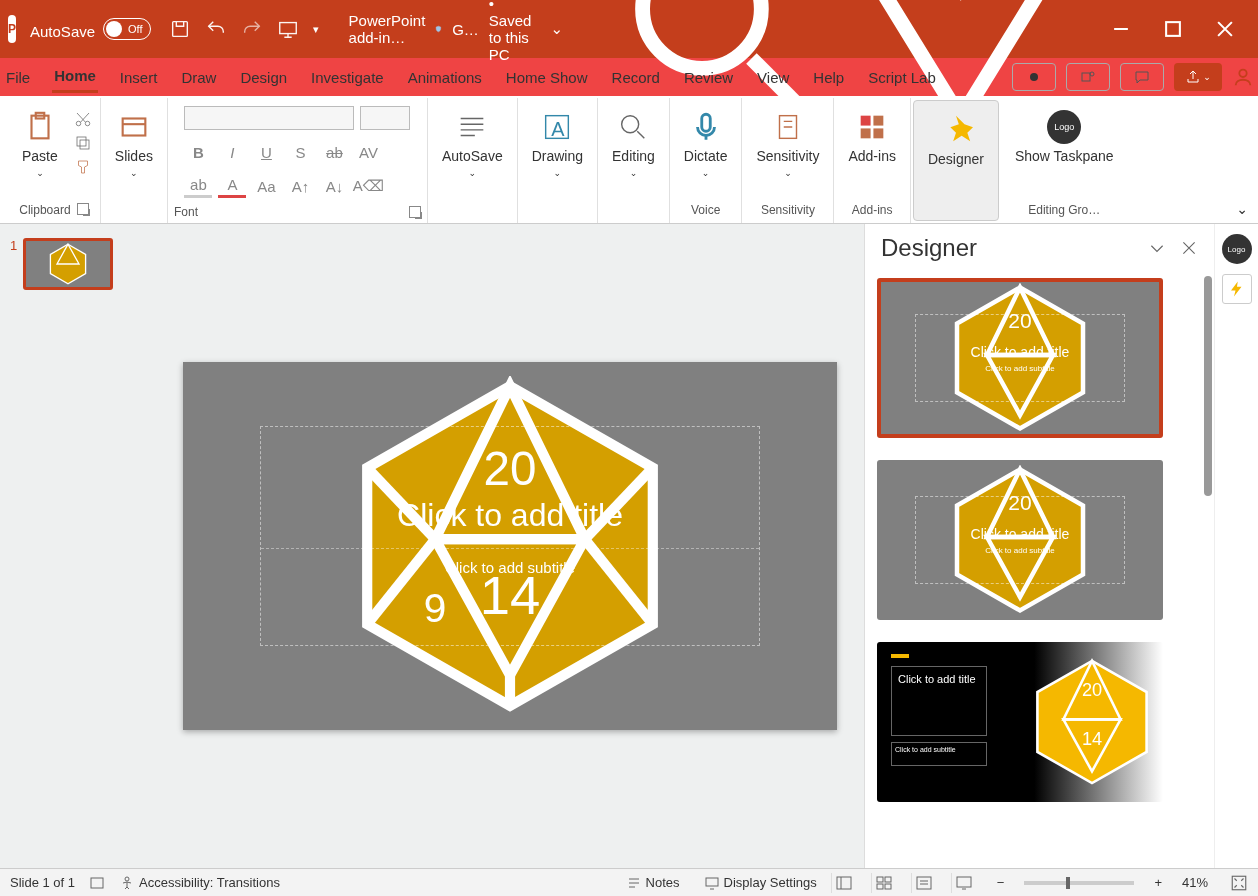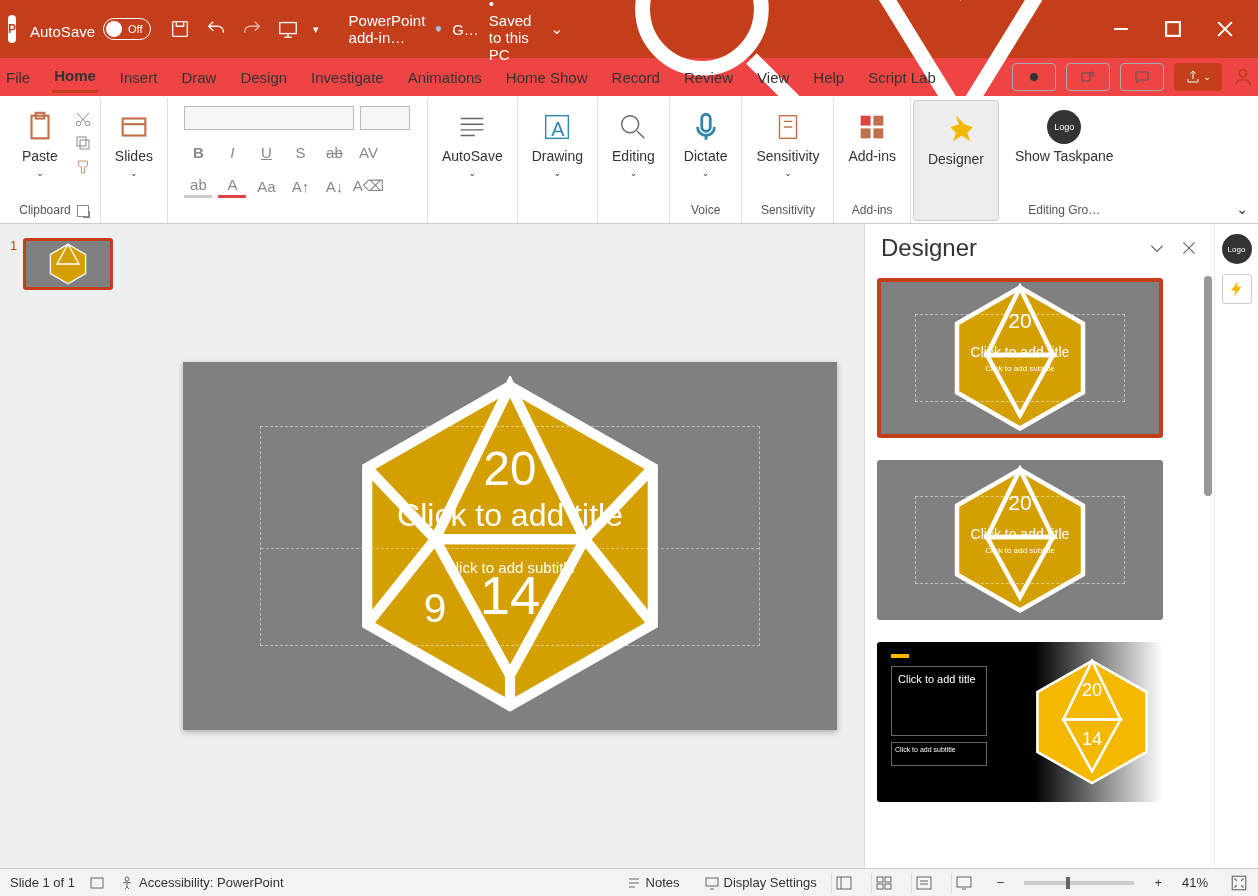--- a/index.html
+++ b/index.html
@@ -221,21 +221,21 @@
           </svg>
         <svg width="22" height="18" viewBox="0 0 24 24" stroke="#666" fill="none">
             <rect x="8" y="8" width="12" height="12"></rect>
             <rect x="4" y="4" width="12" height="12"></rect>
           </svg>
         <svg width="22" height="18" viewBox="0 0 24 24" stroke="#c0704a" fill="none">
             <path d="M6 4h12v6l-4 2v8H10v-8l-4-2z"></path>
           </svg>
       </div>
     </div>
-    <div class="label" style="display:flex;align-items:flex-end">
+    <div class="label" style="display:flex;align-items:flex-start">
         <span>Clipboard</span>
         <span class="dlaunch"></span>
       </div>
   </div>
 
   <div class="group">
     <div class="body">
       <div class="bigbtn">
         <svg class="ic" viewBox="0 0 24 24" stroke="#c0704a" fill="none" stroke-width="1.5">
             <rect x="4" y="6" width="16" height="12"></rect>
@@ -272,20 +272,24 @@
       </div>
       <div class="row">
         <div class="ctl" style="border-bottom:3px solid #ccc">ab</div>
         <div class="ctl" style="border-bottom:3px solid #d44">A</div>
         <div class="ctl">Aa</div>
         <div class="ctl">A↑</div>
         <div class="ctl">A↓</div>
         <div class="ctl">A⌫</div>
       </div>
     </div>
+    <div class="label" style="display:flex;align-items:center;justify-content:center;width:100%">
+        <span>Font</span>
+        <span class="dlaunch" style="margin-left:auto"></span>
+      </div>
   </div>
 
   <div class="group">
     <div class="body">
         <div class="bigbtn">
       <svg class="ic" viewBox="0 0 24 24" stroke="#666" fill="none">
             <path d="M4 6h16M4 10h16M4 14h16M4 18h10"></path>
           </svg>
       <span>AutoSave</span>
           <span class="drop">⌄</span>
@@ -507,21 +511,21 @@
 <div class="status">
   <span>Slide 1 of 1</span>
   <svg width="16" height="16" viewBox="0 0 16 16" stroke="#666" fill="none">
       <rect x="2" y="3" width="12" height="10"></rect>
     </svg>
   <span style="display:flex;align-items:center;gap:4px">
     <svg width="16" height="16" viewBox="0 0 16 16" stroke="#666" fill="none">
         <circle cx="8" cy="4" r="2"></circle>
         <path d="M4 8l4-1 4 1M8 7v5M6 14l2-2 2 2"></path>
       </svg>
-    <span>Accessibility: PowerPoint</span>
+    <span>Accessibility: Transitions</span>
   </span>
   <div class="spacer"></div>
   <span style="display:flex;align-items:center;gap:4px">
     <svg width="16" height="16" viewBox="0 0 16 16" stroke="#666" fill="none">
         <path d="M3 4h10M3 8h10M3 12h6"></path>
       </svg>
     <span>Notes</span>
   </span>
   <span style="display:flex;align-items:flex-start;gap:4px;margin-left:10px">
     <svg width="16" height="16" viewBox="0 0 16 16" stroke="#666" fill="none">

